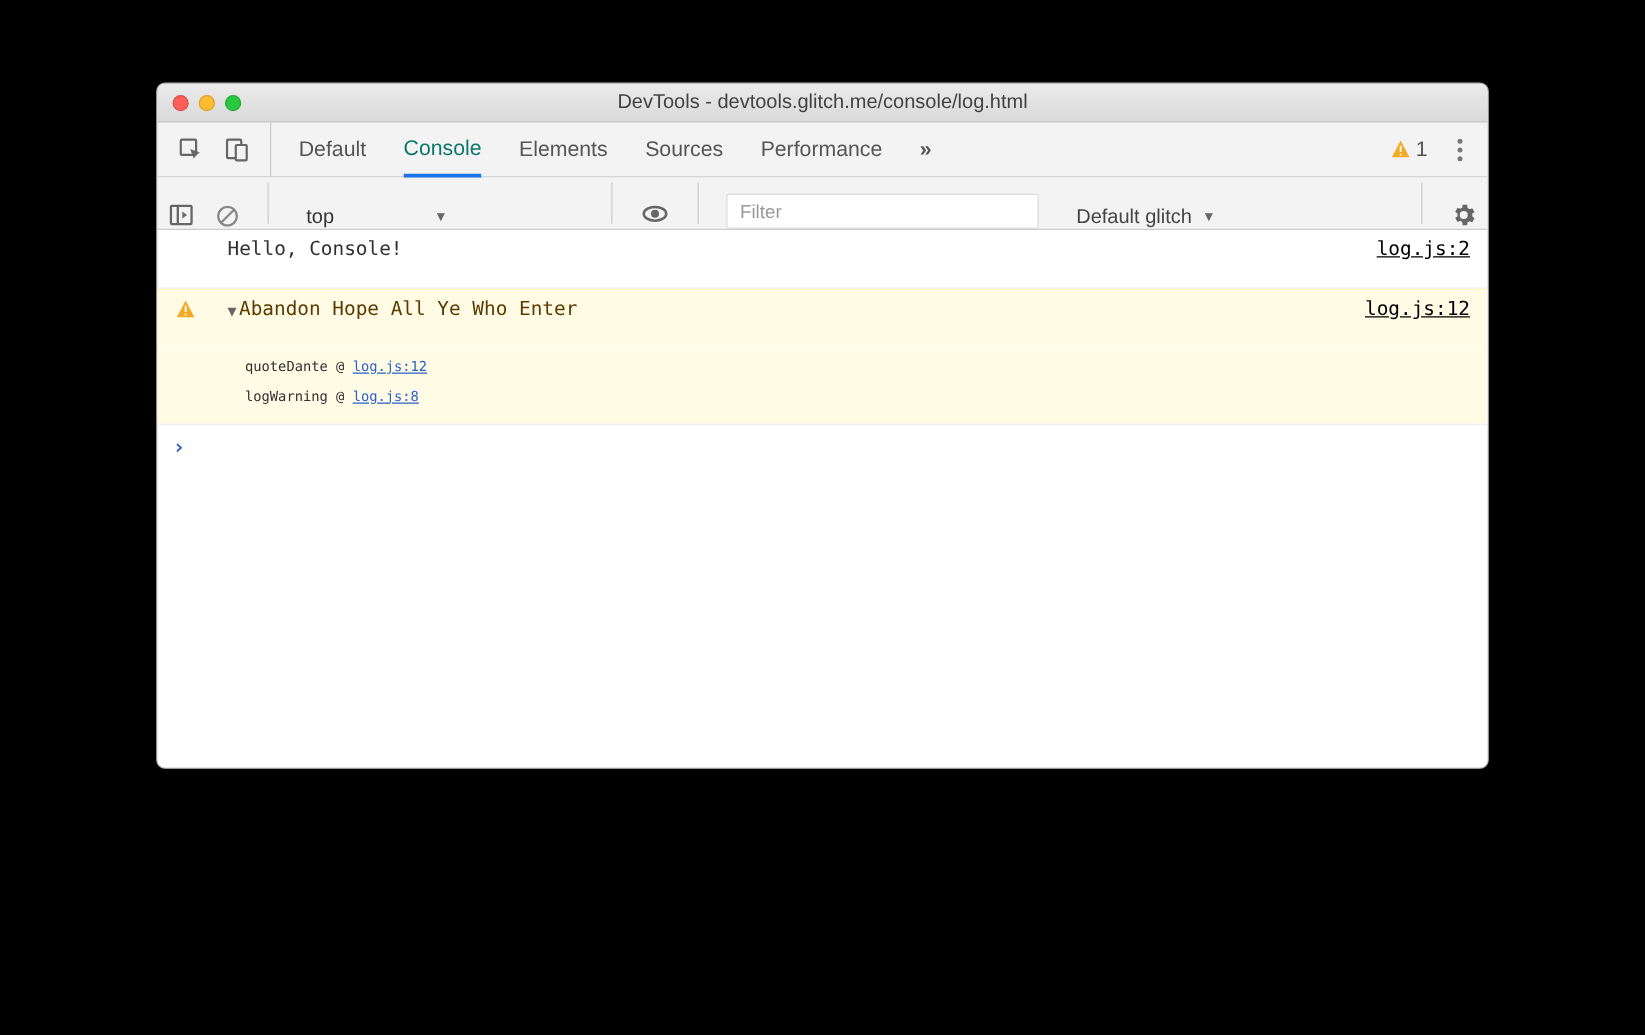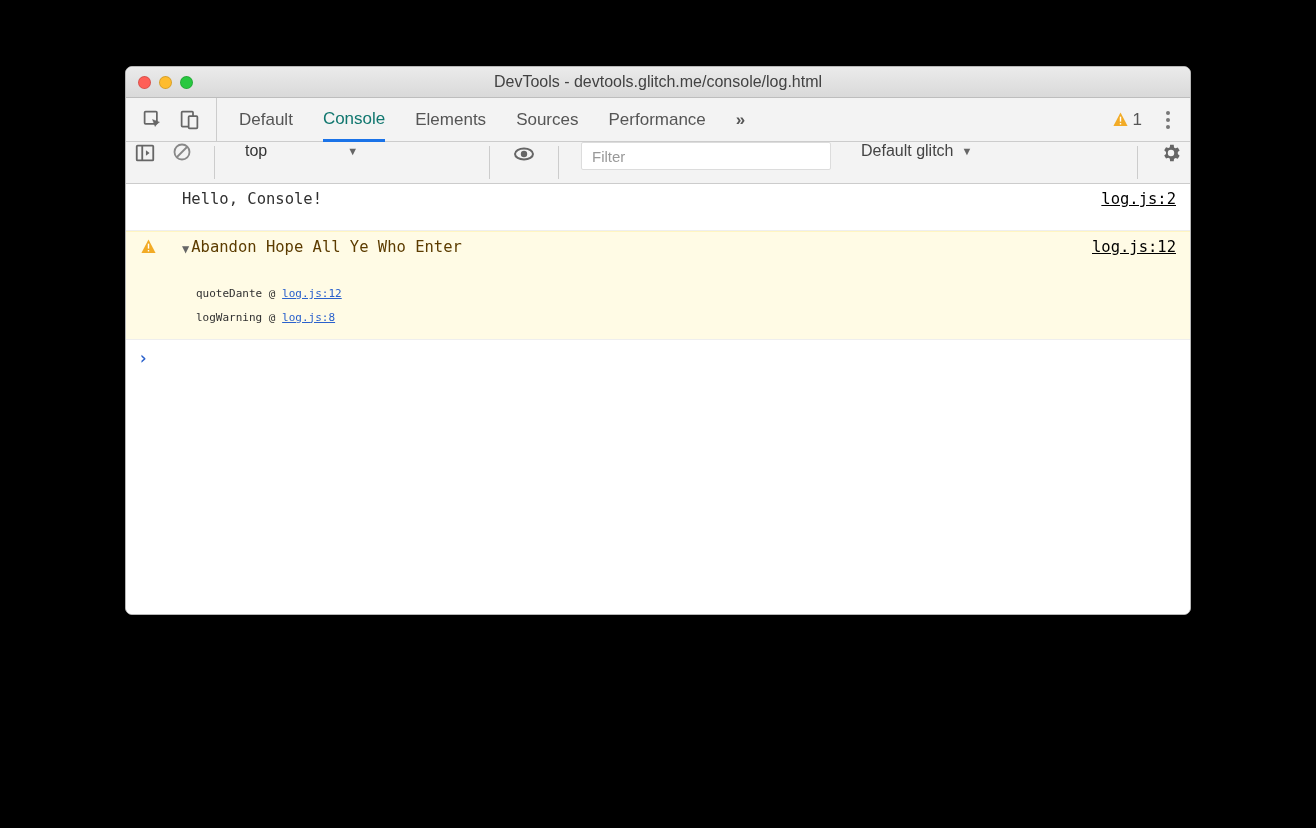--- a/index.html
+++ b/index.html
@@ -58,21 +58,21 @@
   .badge { display: flex; align-items: center; gap: 4px; color: #555; }
   .kebab { display:flex; flex-direction:column; gap:3px; padding: 0 6px; }
   .kebab span { width:4px; height:4px; background:#777; border-radius:50%; }
 
   
   .toolbar {
     height: 42px;
     background: #f3f3f3;
     border-bottom: 1px solid #ccc;
     display: flex;
-    align-items: flex-start;
+    align-items: flex-end;
     padding: 0 8px;
     gap: 16px;
     font-size: 16px;
     color: #555;
   }
   .sep { width: 1px; align-self: stretch; background: #ccc; margin: 4px 6px; }
   .context-select {
     display: flex; align-items: center; gap: 80px; min-width: 230px;
     color: #333; padding: 0 8px; cursor: pointer;
   }
@@ -204,21 +204,21 @@
   </div>
 
   <div class="console">
 
     <div class="msg log">
       <div class="gutter"></div>
       <div class="text">Hello, Console!</div>
       <div class="src">log.js:2</div>
     </div>
 
-    <div class="msg warn" style="border-bottom:0;">
+    <div class="msg warn" style="border-bottom:0;align-items:flex-end;">
       <div class="gutter">
         <span class="warn-tri">
           <svg width="17" height="17" viewBox="0 0 24 24">
               <path d="M12 2 L22 21 H2 Z" fill="#f2ab26"></path>
               <rect x="11" y="8" width="2" height="7" fill="#fff"></rect>
               <rect x="11" y="17" width="2" height="2" fill="#fff"></rect>
             </svg>
         </span>
       </div>
       <div class="text">

